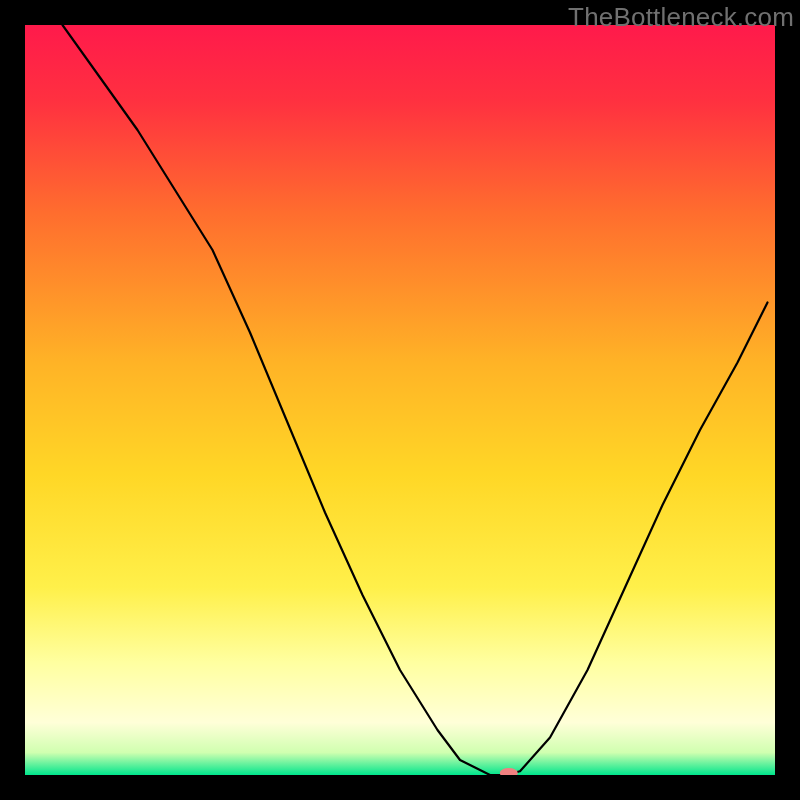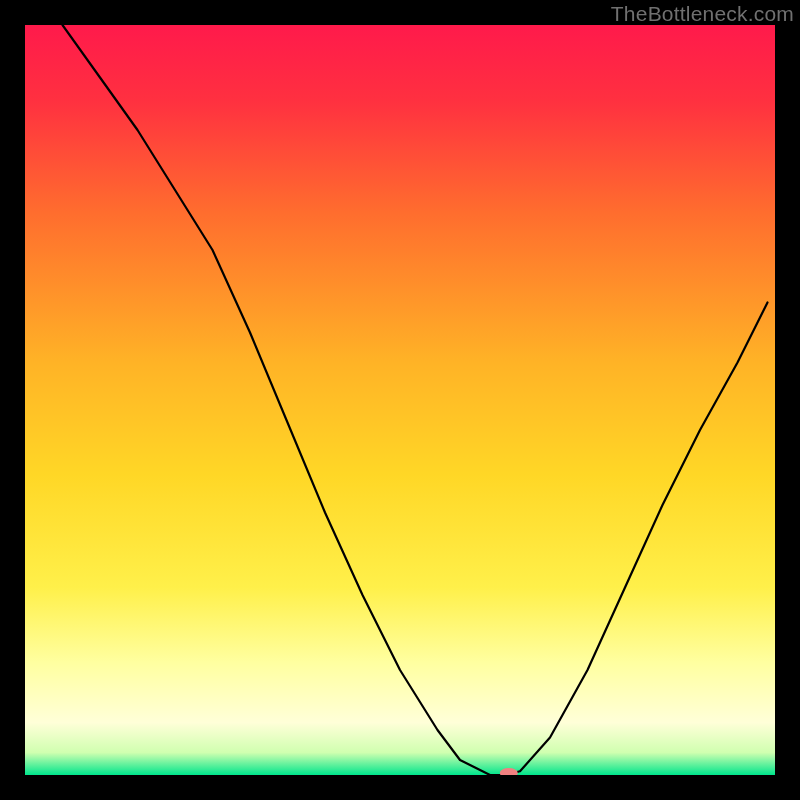--- a/index.html
+++ b/index.html
@@ -14,21 +14,21 @@
   .frame {
     position: absolute;
     inset: 0;
     background: #000;
   }
   .watermark {
     position: absolute;
     top: 2px;
     right: 6px;
     color: #707070;
-    font-size: 21px;
+    font-size: 26px;
     letter-spacing: 0.2px;
     z-index: 10;
   }
   .plot-area {
     position: absolute;
     left: 25px;
     top: 25px;
     width: 750px;
     height: 750px;
   }

